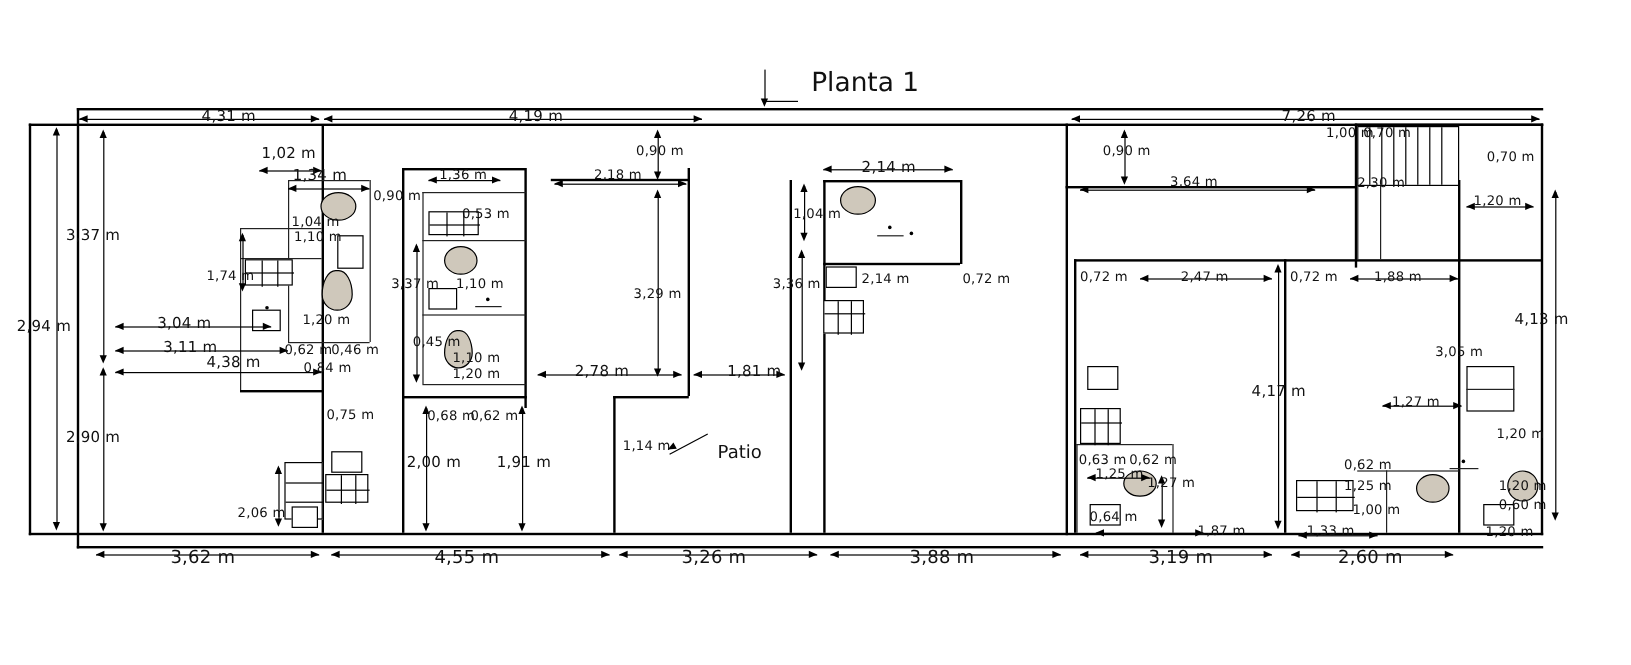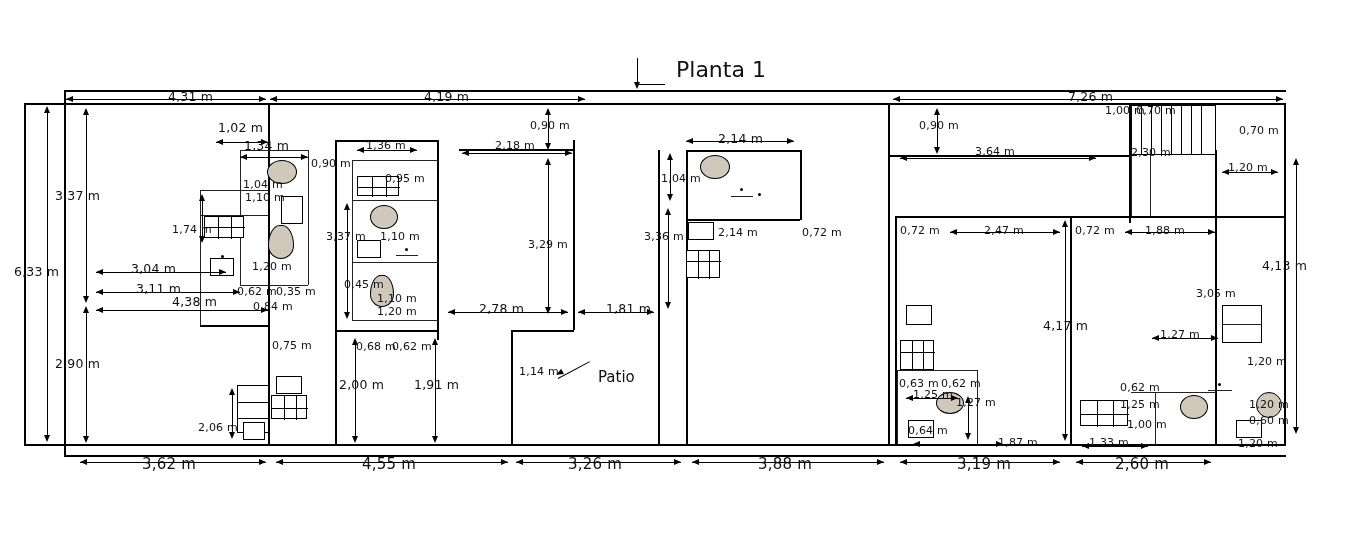--- a/index.html
+++ b/index.html
@@ -217,21 +217,21 @@
   <div class="lbl" style="left:957px;top:455px;font-size:15px;">3,19 m</div>
 
   <div class="dimline" style="left:1076px;top:462px;width:135px;"></div>
   <div class="arrowL" style="left:1076px;top:458.5px;"></div>
   <div class="arrowR" style="left:1204px;top:458.5px;"></div>
   <div class="lbl" style="left:1115px;top:455px;font-size:15px;">2,60 m</div>
 
   <div class="dimvert" style="left:47px;top:108px;height:330px;"></div>
   <div class="arrowU" style="left:43.5px;top:106px;"></div>
   <div class="arrowD" style="left:43.5px;top:435px;"></div>
-  <div class="lbl" style="left:14px;top:264px;">6,33 m</div>
+  <div class="lbl" style="left:14px;top:264px;">2,94 m</div>
 
   <div class="dimvert" style="left:86px;top:110px;height:190px;"></div>
   <div class="arrowU" style="left:82.5px;top:108px;"></div>
   <div class="arrowD" style="left:82.5px;top:296px;"></div>
   <div class="lbl" style="left:55px;top:188px;">3,37 m</div>
 
   <div class="dimvert" style="left:86px;top:308px;height:130px;"></div>
   <div class="arrowU" style="left:82.5px;top:306px;"></div>
   <div class="arrowD" style="left:82.5px;top:436px;"></div>
   <div class="lbl" style="left:55px;top:356px;">2,90 m</div>
@@ -276,21 +276,21 @@
   <div class="arrowL" style="left:96px;top:288.5px;"></div>
   <div class="arrowR" style="left:233px;top:288.5px;"></div>
   <div class="lbl" style="left:136px;top:281px;">3,11 m</div>
 
   <div class="dimline" style="left:96px;top:310px;width:172px;"></div>
   <div class="arrowL" style="left:96px;top:306.5px;"></div>
   <div class="arrowR" style="left:261px;top:306.5px;"></div>
   <div class="lbl" style="left:172px;top:294px;">4,38 m</div>
 
   <div class="lbl sm" style="left:237px;top:285px;">0,62 m</div>
-  <div class="lbl sm" style="left:276px;top:285px;">0,35 m</div>
+  <div class="lbl sm" style="left:276px;top:285px;">0,46 m</div>
   <div class="lbl sm" style="left:253px;top:300px;">0,84 m</div>
   <div class="lbl sm" style="left:272px;top:339px;">0,75 m</div>
 
   <div class="dimvert" style="left:232px;top:390px;height:44px;"></div>
   <div class="arrowU" style="left:228.5px;top:388px;"></div>
   <div class="arrowD" style="left:228.5px;top:432px;"></div>
   <div class="lbl sm" style="left:198px;top:376px;margin-top:45px;">2,06 m</div>
 
   <div class="dimvert" style="left:355px;top:340px;height:100px;"></div>
   <div class="arrowU" style="left:351.5px;top:338px;"></div>
@@ -300,21 +300,21 @@
   <div class="dimvert" style="left:435px;top:340px;height:100px;"></div>
   <div class="arrowU" style="left:431.5px;top:338px;"></div>
   <div class="arrowD" style="left:431.5px;top:436px;"></div>
   <div class="lbl" style="left:414px;top:377px;">1,91 m</div>
 
   <div class="dimline" style="left:357px;top:150px;width:60px;"></div>
   <div class="arrowL" style="left:357px;top:146.5px;"></div>
   <div class="arrowR" style="left:410px;top:146.5px;"></div>
   <div class="lbl sm" style="left:366px;top:139px;">1,36 m</div>
 
-  <div class="lbl sm" style="left:385px;top:172px;">0,95 m</div>
+  <div class="lbl sm" style="left:385px;top:172px;">0,53 m</div>
 
   <div class="dimvert" style="left:347px;top:205px;height:110px;"></div>
   <div class="arrowU" style="left:343.5px;top:203px;"></div>
   <div class="arrowD" style="left:343.5px;top:312px;"></div>
   <div class="lbl sm" style="left:326px;top:230px;">3,37 m</div>
 
   <div class="lbl sm" style="left:380px;top:230px;">1,10 m</div>
   <div class="lbl sm" style="left:344px;top:278px;">0,45 m</div>
   <div class="lbl sm" style="left:377px;top:292px;">1,10 m</div>
   <div class="lbl sm" style="left:377px;top:305px;">1,20 m</div>

